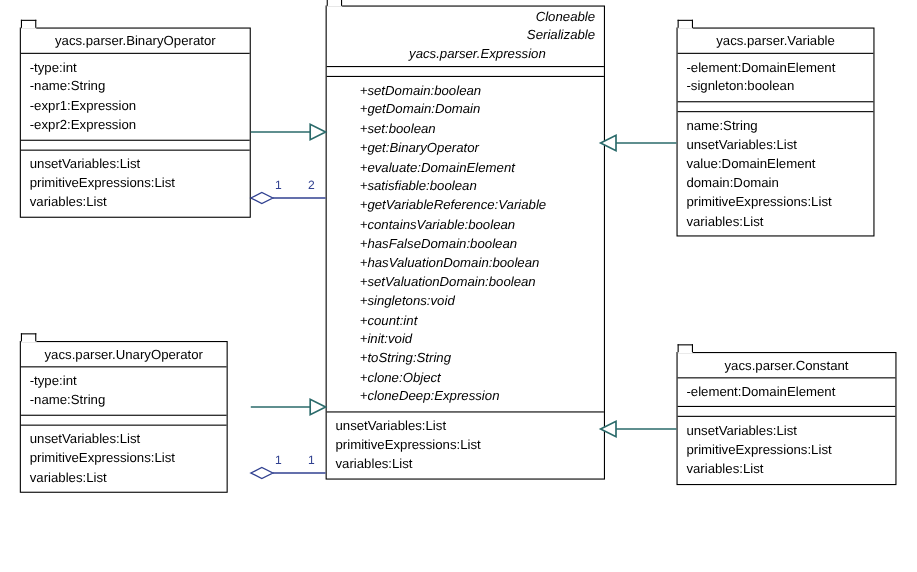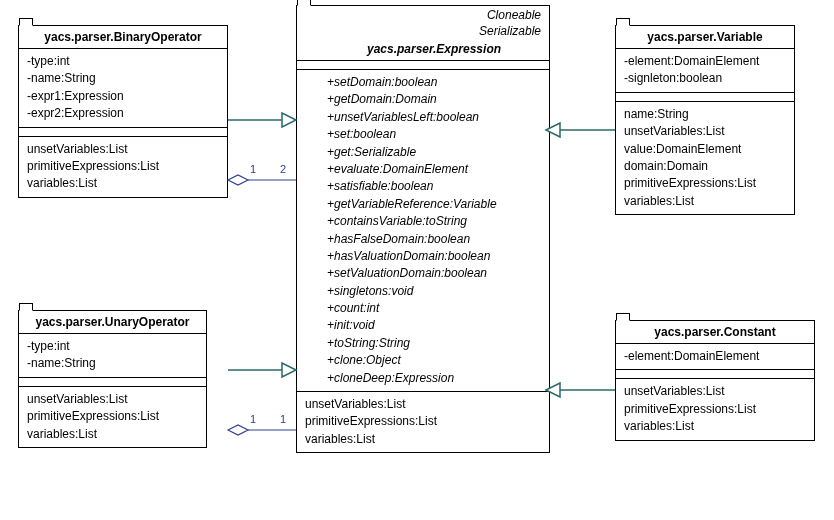--- a/index.html
+++ b/index.html
@@ -1,19 +1,19 @@
 <!DOCTYPE html>
 <html><head>
 <meta charset="utf-8">
 <style>
   * { box-sizing: border-box; margin: 0; padding: 0; }
   body { width: 834px; height: 520px; background: #fff; font-family: Arial, sans-serif; position: relative; font-size: 12px; }
   .uml-class { position: absolute; border: 1px solid #000; background: #fff; }
   .uml-tab { position: absolute; top: -8px; left: 0; width: 14px; height: 8px; border: 1px solid #000; border-bottom: 1px solid #fff; background: #fff; z-index: 2; }
-  .uml-title { font-weight: bold; text-align: center; padding: 4px 6px; border-bottom: 1px solid #000; }
+  .uml-title { font-weight: normal; text-align: center; padding: 4px 6px; border-bottom: 1px solid #000; }
   .uml-section { padding: 4px 8px; border-bottom: 1px solid #000; }
   .uml-section:last-child { border-bottom: none; }
   .uml-section.empty { min-height: 8px; padding: 4px 8px; }
   .row { white-space: nowrap; line-height: 1.45; }
   .italic { font-style: italic; margin-left: 22px; }
   .stereo { font-style: italic; text-align: right; padding: 2px 8px 0 8px; }
   svg.overlay { position: absolute; top: 0; left: 0; width: 834px; height: 520px; pointer-events: none; }
   .mlabel { position: absolute; font-size: 11px; color: #304090; }
 </style>
 </head>
@@ -55,27 +55,26 @@
   <div class="uml-tab"></div>
   <div style="border-bottom:1px solid #000;">
     <div class="stereo">Cloneable</div>
     <div class="stereo">Serializable</div>
     <div class="uml-title italic" style="border-bottom:none;">yacs.parser.Expression</div>
   </div>
   <div class="uml-section empty"></div>
   <div class="uml-section">
     <div class="row italic">+setDomain:boolean</div>
     <div class="row italic">+getDomain:Domain</div>
-    <div class="row italic">+unsetVariablesLeft:boolean</div>
     <div class="row italic">+set:boolean</div>
-    <div class="row italic">+get:Serializable</div>
+    <div class="row italic">+get:BinaryOperator</div>
     <div class="row italic">+evaluate:DomainElement</div>
     <div class="row italic">+satisfiable:boolean</div>
     <div class="row italic">+getVariableReference:Variable</div>
-    <div class="row italic">+containsVariable:toString</div>
+    <div class="row italic">+containsVariable:boolean</div>
     <div class="row italic">+hasFalseDomain:boolean</div>
     <div class="row italic">+hasValuationDomain:boolean</div>
     <div class="row italic">+setValuationDomain:boolean</div>
     <div class="row italic">+singletons:void</div>
     <div class="row italic">+count:int</div>
     <div class="row italic">+init:void</div>
     <div class="row italic">+toString:String</div>
     <div class="row italic">+clone:Object</div>
     <div class="row italic">+cloneDeep:Expression</div>
   </div>

